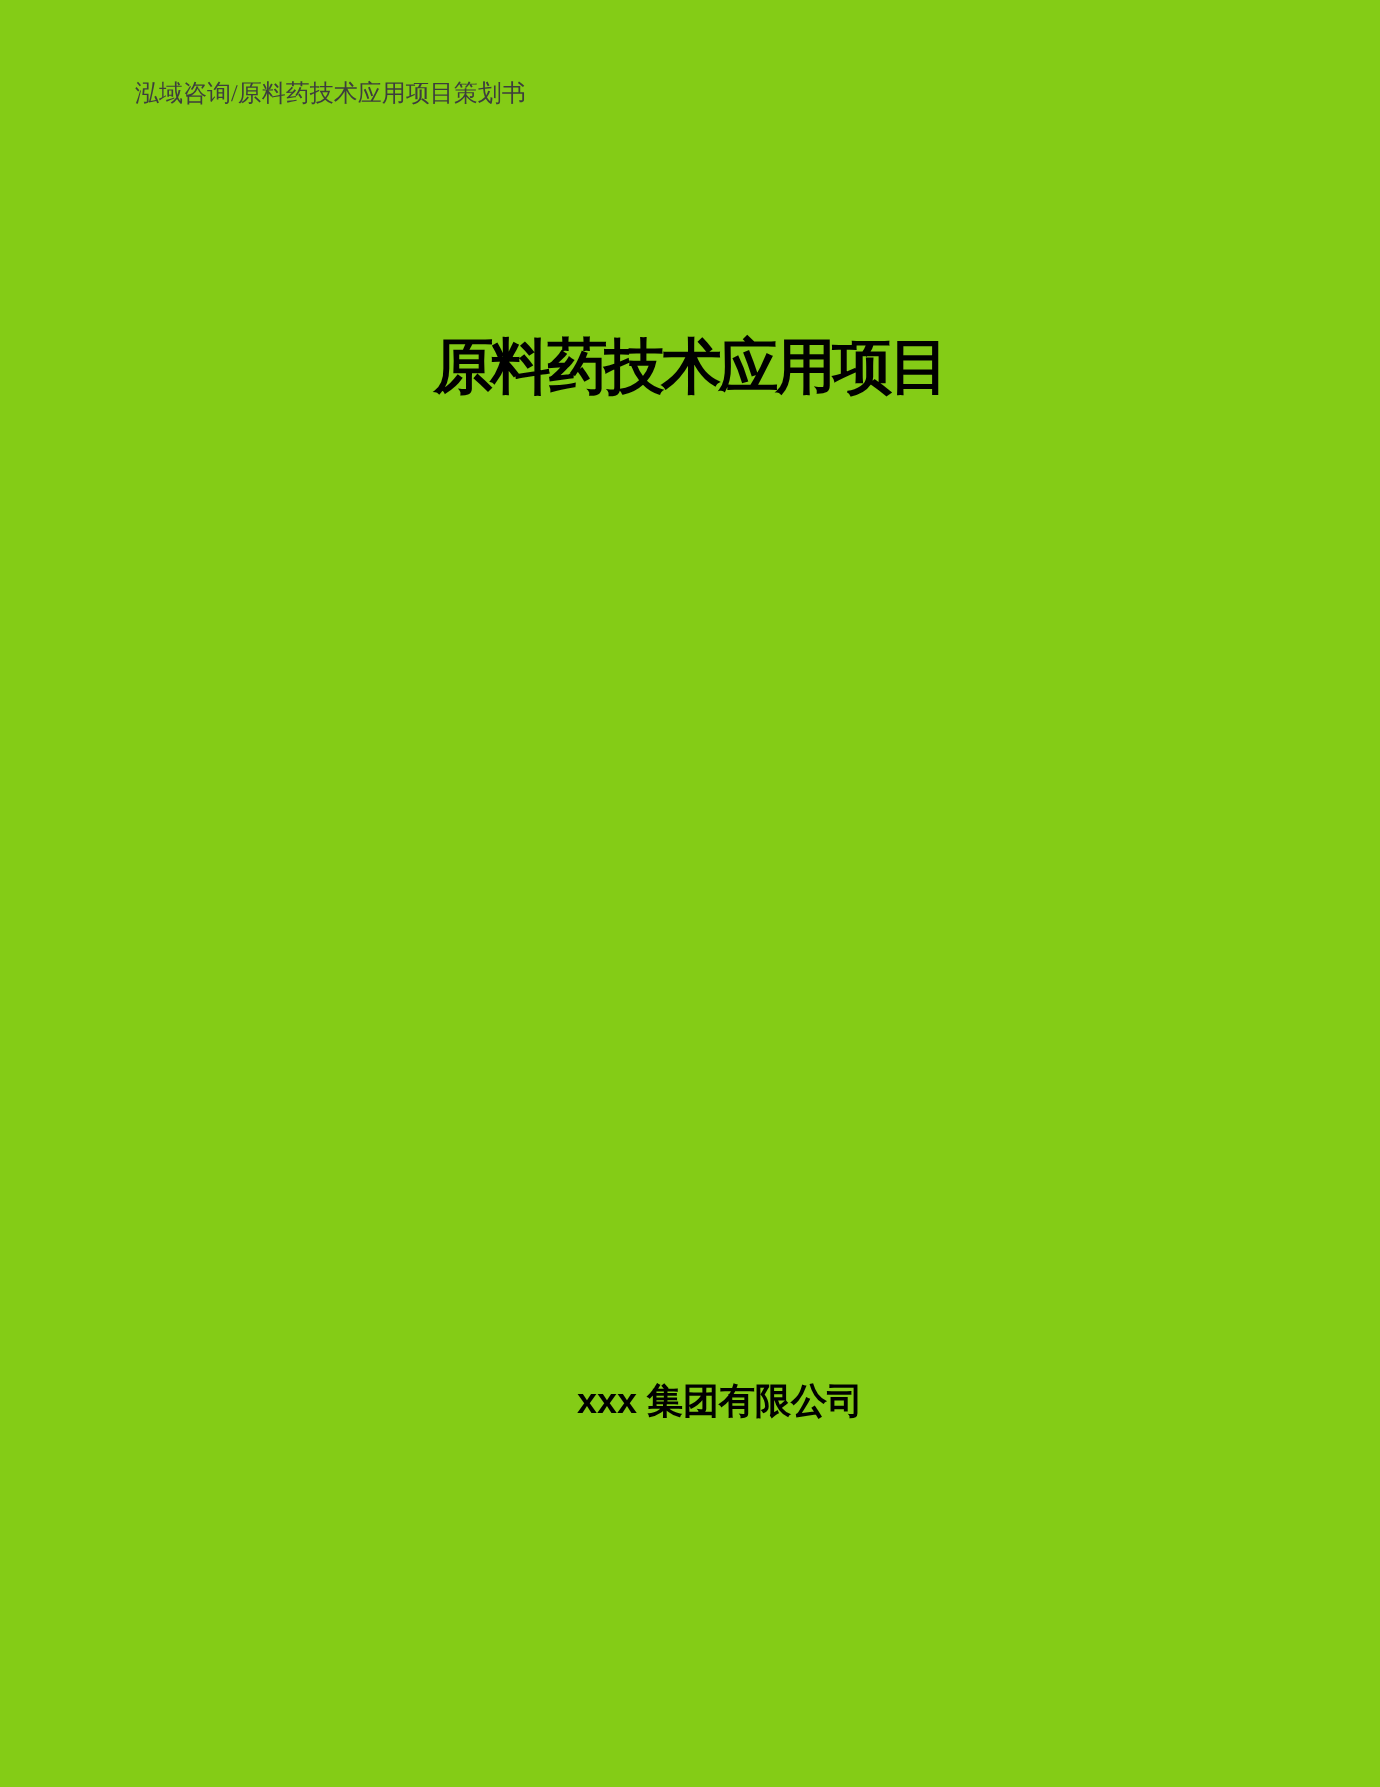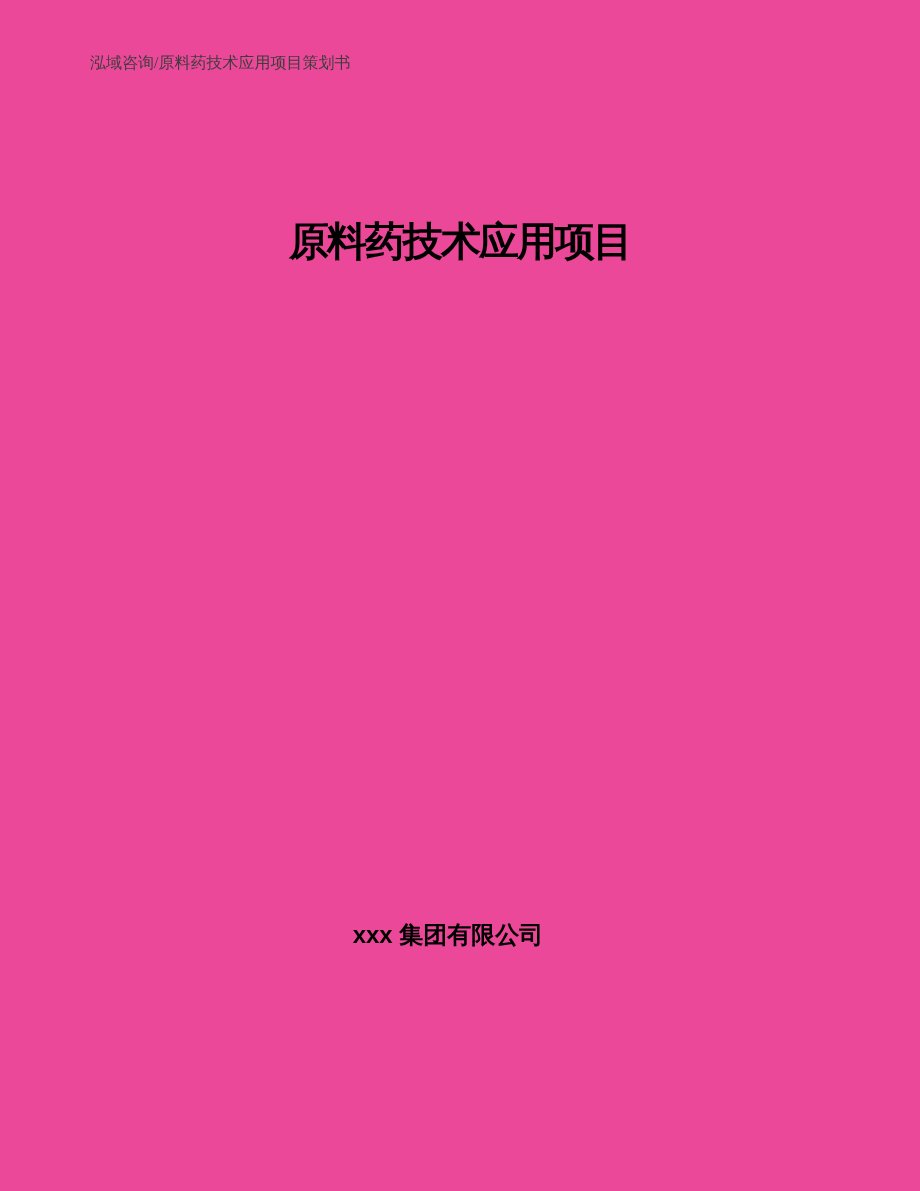--- a/index.html
+++ b/index.html
@@ -10,57 +10,58 @@
     width: 920px;
     height: 1191px;
     background: #ffffff;
     position: relative;
     overflow: hidden;
     font-family: "Liberation Sans", "DejaVu Sans", sans-serif;
   }
   .page {
     position: absolute;
     inset: 0;
-    background: #ec4899;
+    background: #84cc16;
   }
   .doc-header {
     position: absolute;
     top: 52px;
     left: 90px;
     font-family: "Liberation Serif", "DejaVu Serif", serif;
     font-size: 16px;
     line-height: 22px;
     color: #3d3d3d;
     letter-spacing: 0px;
     white-space: nowrap;
   }
   .cover-title {
     position: absolute;
     top: 205px;
     left: 0;
     width: 920px;
     text-align: center;
-    font-family: Liberation Mono, monospace;
+    font-family: Liberation Sans, sans-serif;
     font-weight: bold;
     font-size: 40px;
     line-height: 80px;
     color: #000000;
     letter-spacing: -2px;
   }
   .company-name {
     position: absolute;
     top: 920px;
-    left: 16px;
+    left: 0;
     width: 864px;
     text-align: center;
     font-family: "Liberation Sans", "DejaVu Sans", sans-serif;
     font-weight: bold;
     font-size: 24px;
     line-height: 30px;
     color: #000000;
+    padding-left: 48px;
   }
 </style>
 </head>
 <body>
 
 <div class="page">
 
   <div class="doc-header">
     <span>泓域咨询/原料药技术应用项目策划书</span>
   </div>

